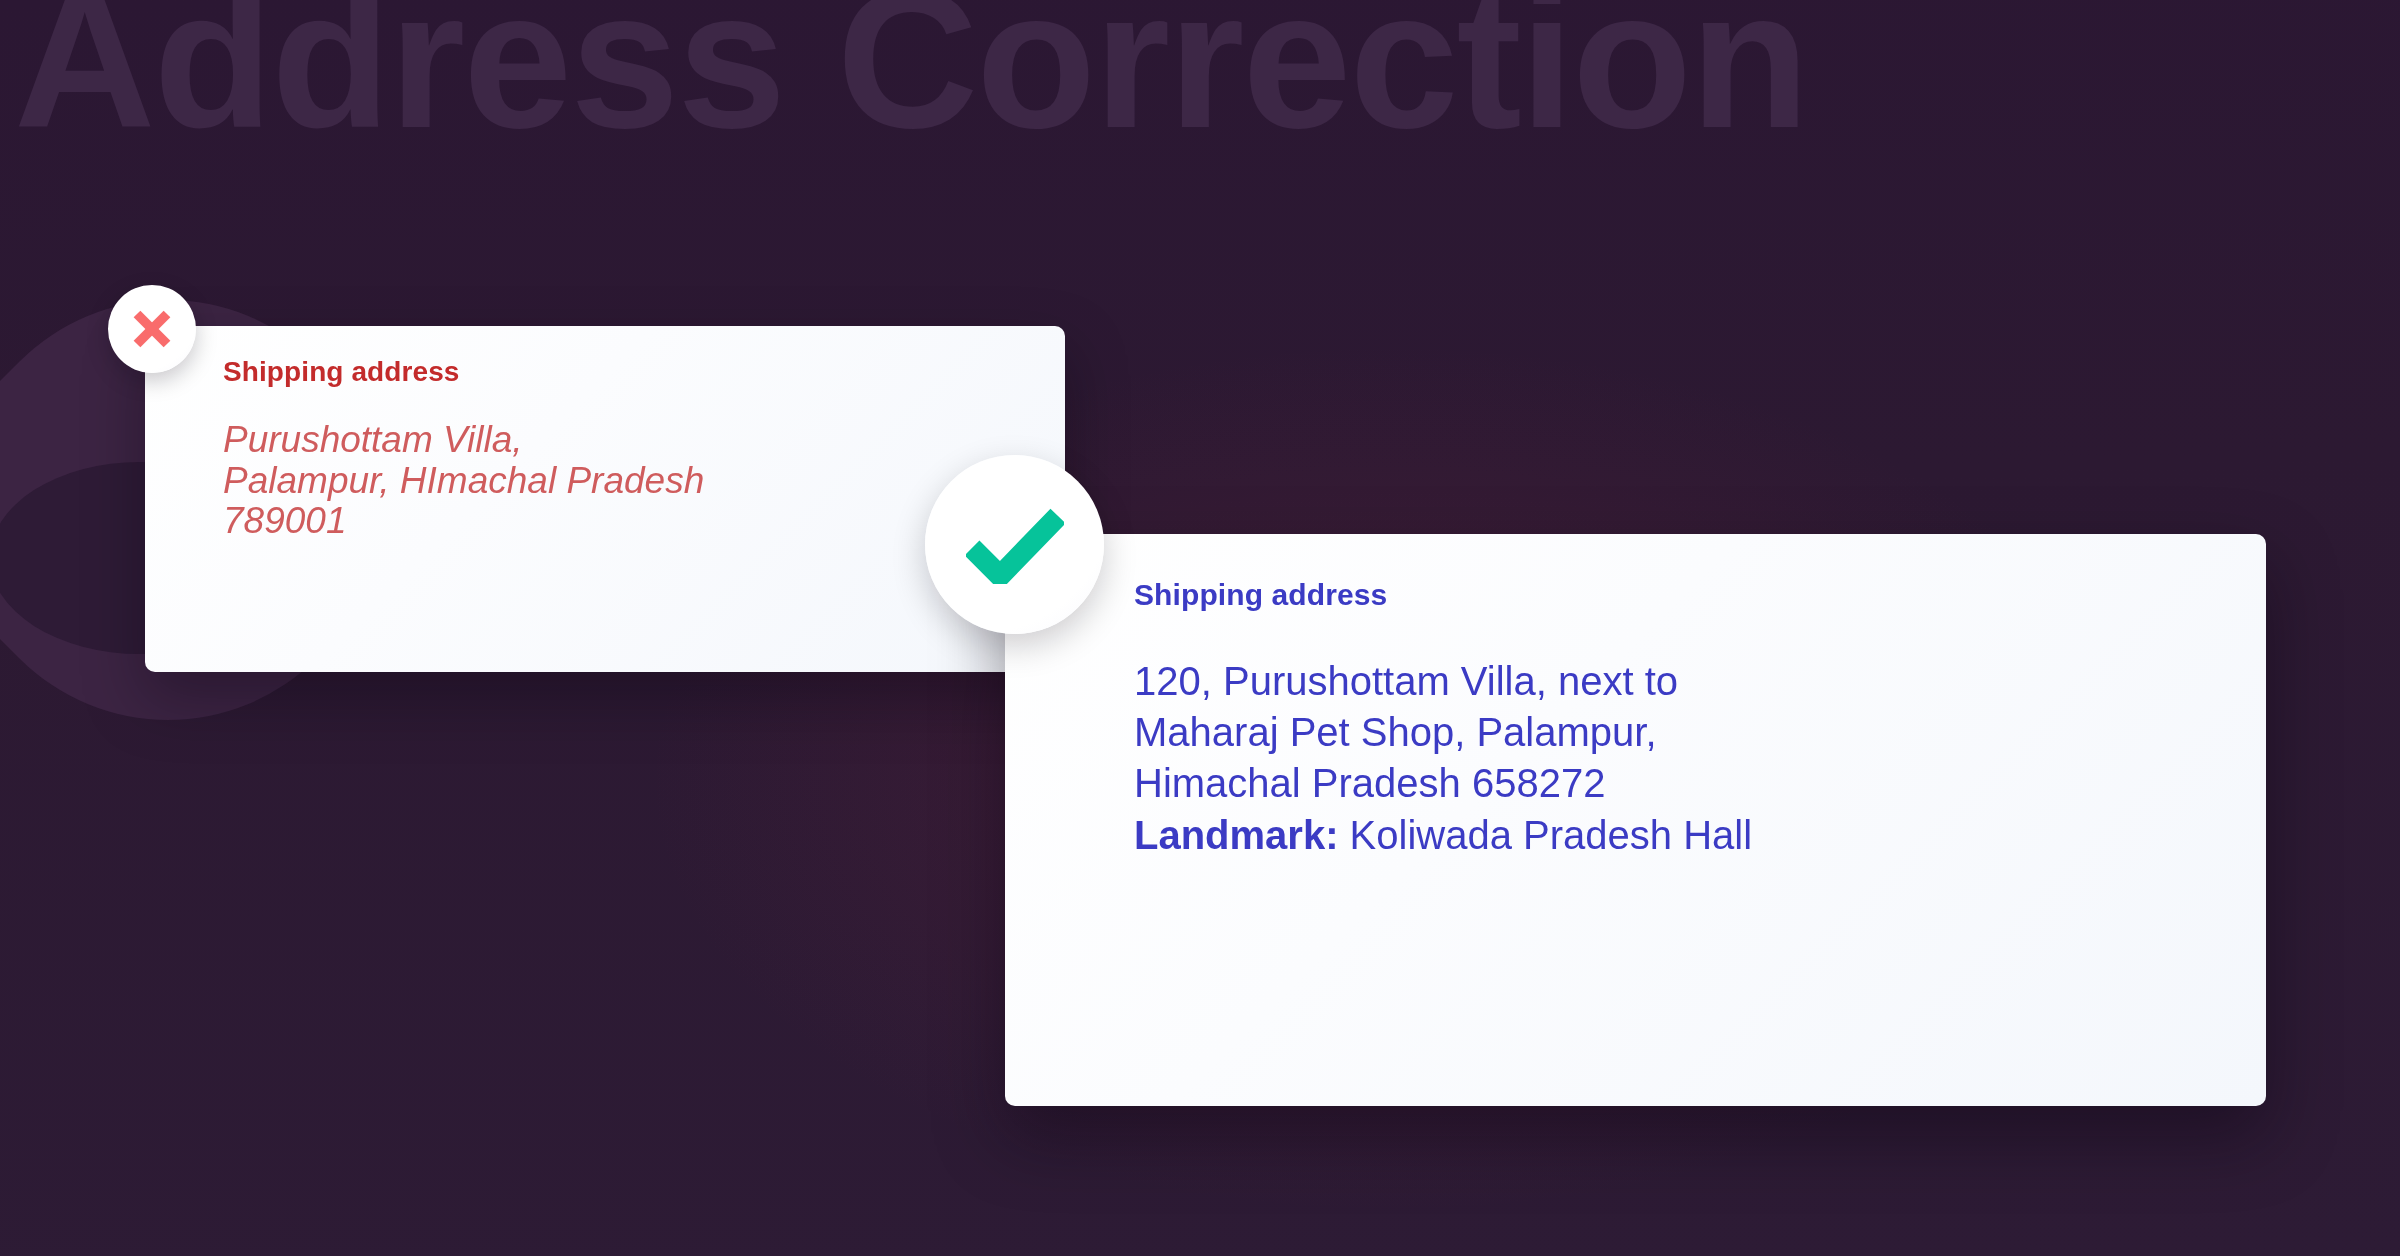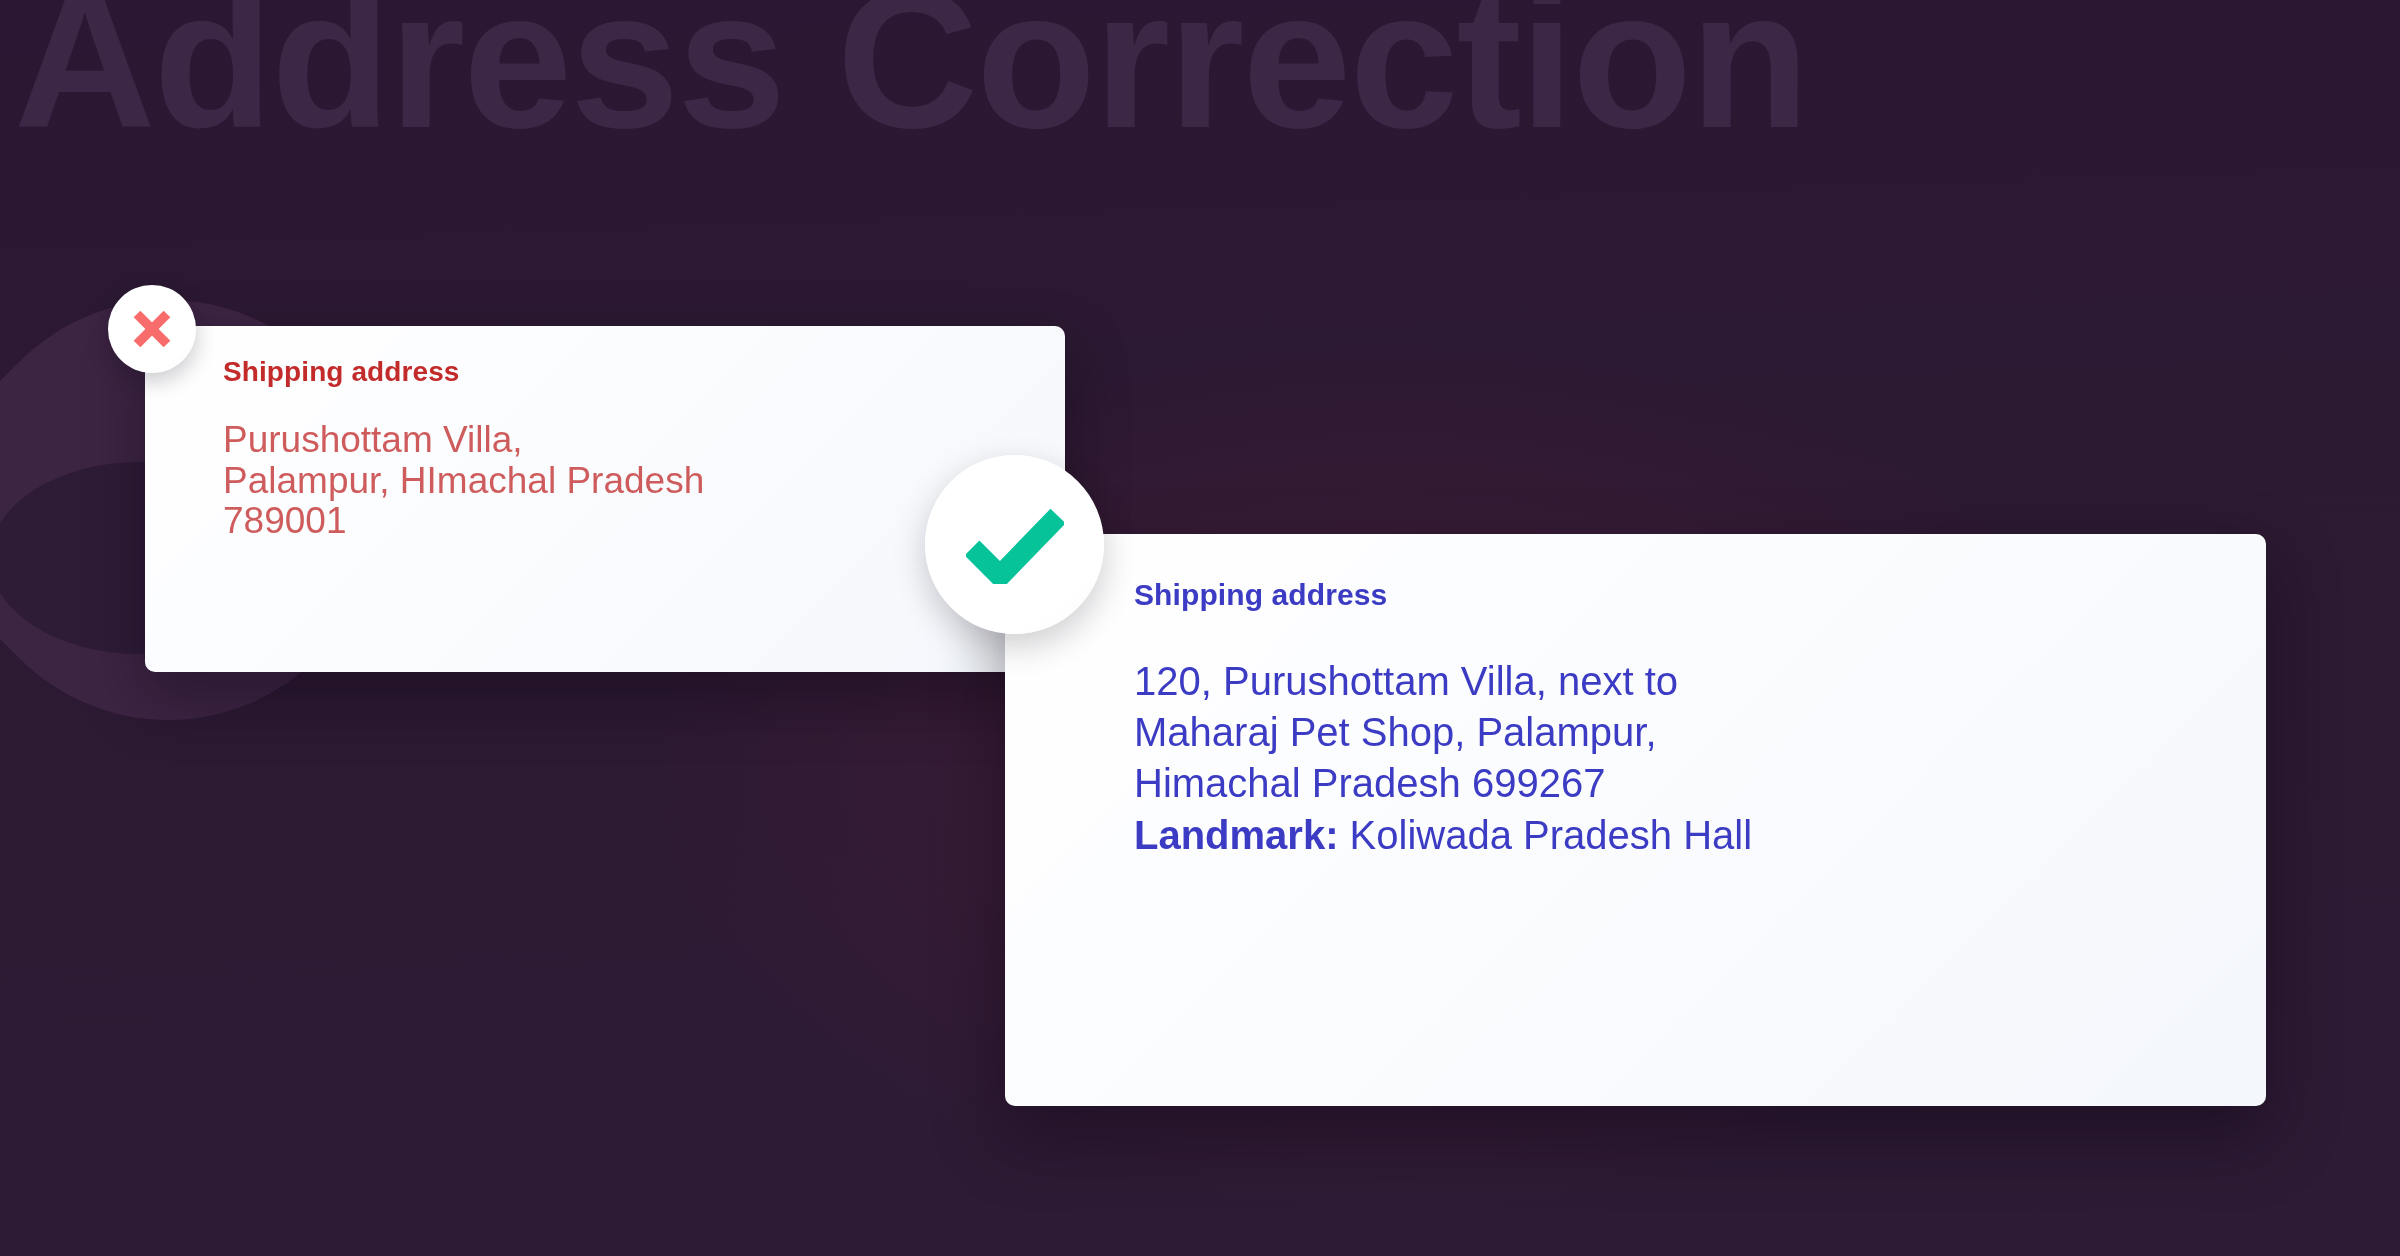--- a/index.html
+++ b/index.html
@@ -97,20 +97,21 @@
     color: #c32b2b;
     letter-spacing: 0.1px;
   }
   .err-body {
     margin: 32px 0 0 78px;
     font-size: 37px;
     line-height: 1.10;
     color: #cf5c5d;
     font-weight: 400;
     white-space: pre-line;
+    font-style: italic;
   }
 
   
   .card-success {
     left: 1005px;
     top: 534px;
     width: 1261px;
     height: 572px;
     box-shadow: 0 30px 70px rgba(10,0,16,0.40);
   }
@@ -192,21 +193,21 @@
         </g>
       </svg>
     </span>
   </div>
 
   <div class="card card-success">
     <div class="card-inner">
       <div class="ok-heading">Shipping address</div>
       <div class="ok-body"><span>120, Purushottam Villa, next to
 Maharaj Pet Shop, Palampur,
-Himachal Pradesh 699267
+Himachal Pradesh 658272
 </span><b>Landmark:</b><span> Koliwada Pradesh Hall</span></div>
     </div>
     <div class="card-bar"></div>
   </div>
 
   <div class="badge badge-success">
     <span>
       <svg width="98" height="78" viewBox="0 0 98 78" aria-hidden="true">
         <path d="M6 42 L34 70 L92 10" fill="none" stroke="#06c39a" stroke-width="21" stroke-linecap="butt" stroke-linejoin="miter"></path>
       </svg>

